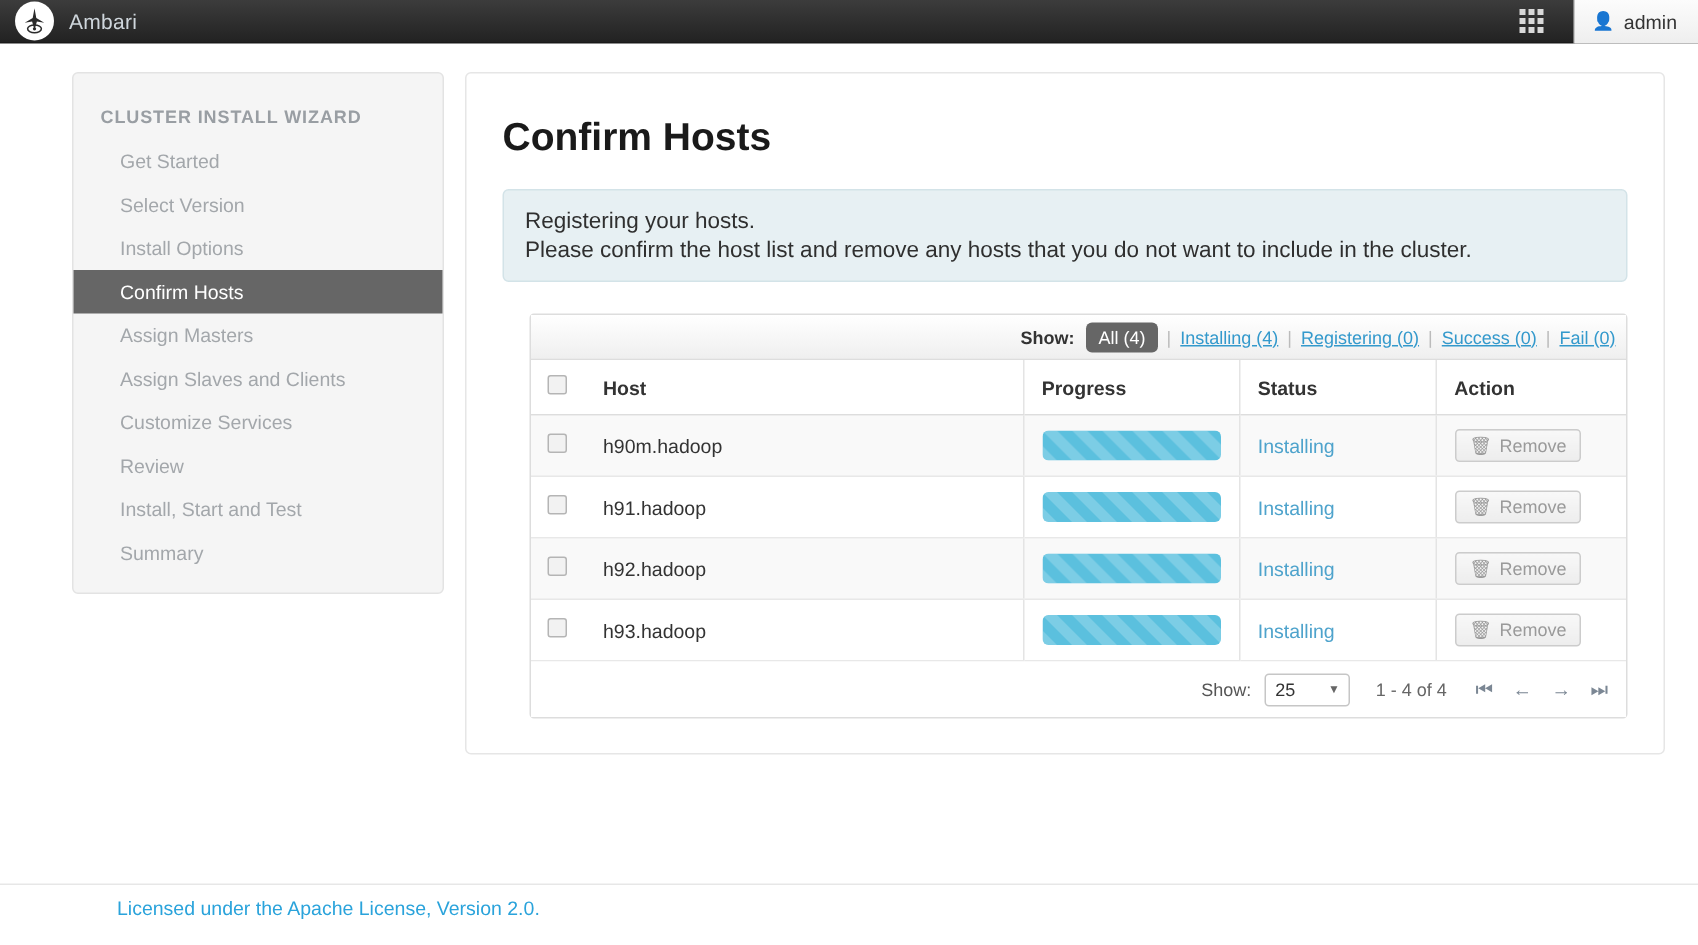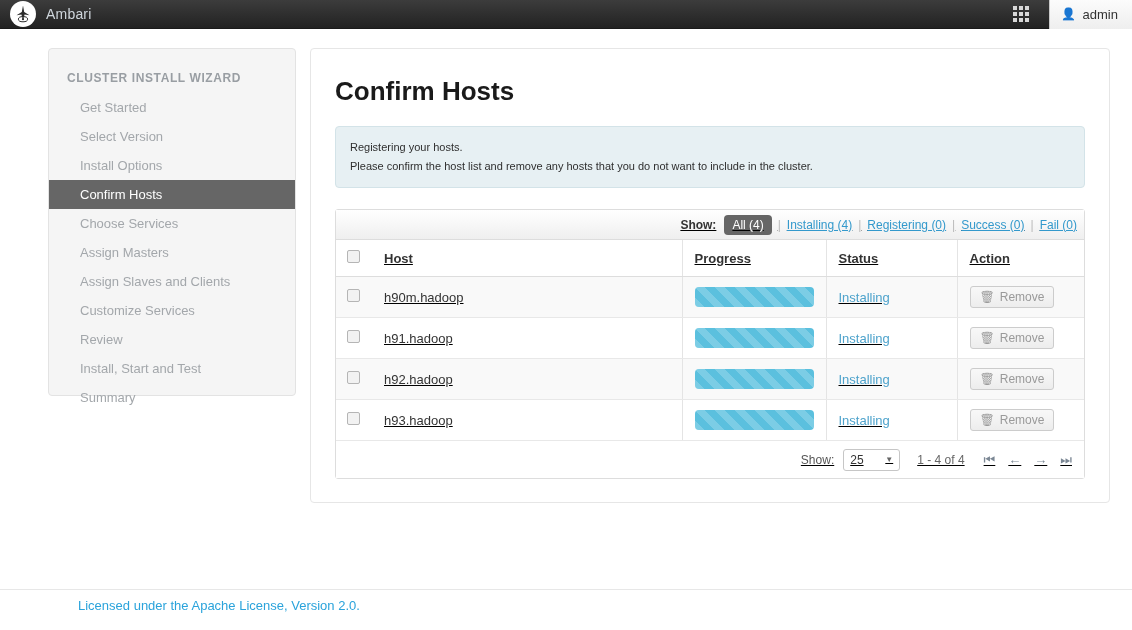--- a/index.html
+++ b/index.html
@@ -73,25 +73,25 @@
     background: #ffffff; border: 1px solid #e6e6e6;
     border-radius: 4px;
   }
   .page-title {
     font-size: 26px; font-weight: bold; color: #1a1a1a;
     padding: 25px 0 0 24px; line-height: 34px;
   }
   .info-box {
     margin: 18px 24px 0 24px; background: #e7f0f3;
     border: 1px solid #d3e3e8; border-radius: 4px;
-    padding: 11px 14px; color: #2f2f2f; font-size: 11px; line-height: 19px;
-  }
-
-  
-  .table-wrap { margin: 21px 24px 0 24px; border: 1px solid #dddddd; border-radius: 3px; text-decoration: underline; }
+    padding: 11px 14px; color: #2f2f2f; font-size: 15px; line-height: 19px;
+  }
+
+  
+  .table-wrap { margin: 21px 24px 0 42px; border: 1px solid #dddddd; border-radius: 3px; }
   .filter-bar {
     background: linear-gradient(to bottom,#ffffff,#efefef);
     border-bottom: 1px solid #dddddd;
     height: 30px; display: flex; align-items: center;
     justify-content: flex-end; padding-right: 7px; gap: 6px;
     font-size: 12px; color: #333;
   }
   .filter-bar .show-label { font-weight: bold; margin-right: 2px; }
   .chip-active {
     background: #666666; color: #ffffff; border-radius: 4px;
@@ -220,21 +220,20 @@
   </div>
 </div>
 
 <div class="sidebar">
   <div class="sidebar-title">CLUSTER INSTALL WIZARD</div>
   <div>
     <div class="nav-item">Get Started</div>
     <div class="nav-item">Select Version</div>
     <div class="nav-item">Install Options</div>
     <div class="nav-item active">Confirm Hosts</div>
-    <div class="nav-item">Choose Services</div>
     <div class="nav-item">Assign Masters</div>
     <div class="nav-item">Assign Slaves and Clients</div>
     <div class="nav-item">Customize Services</div>
     <div class="nav-item">Review</div>
     <div class="nav-item">Install, Start and Test</div>
     <div class="nav-item">Summary</div>
   </div>
 </div>
 
 <div class="panel">

